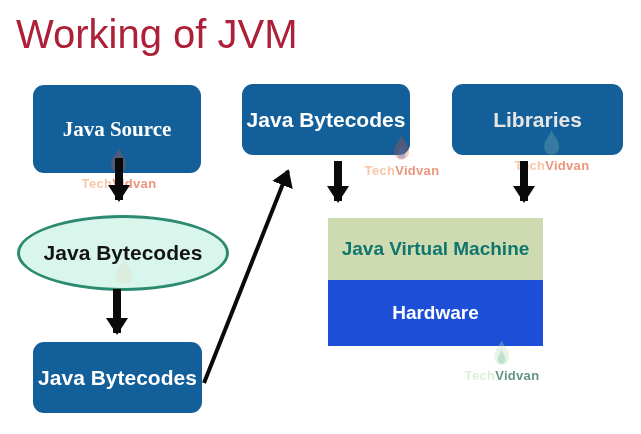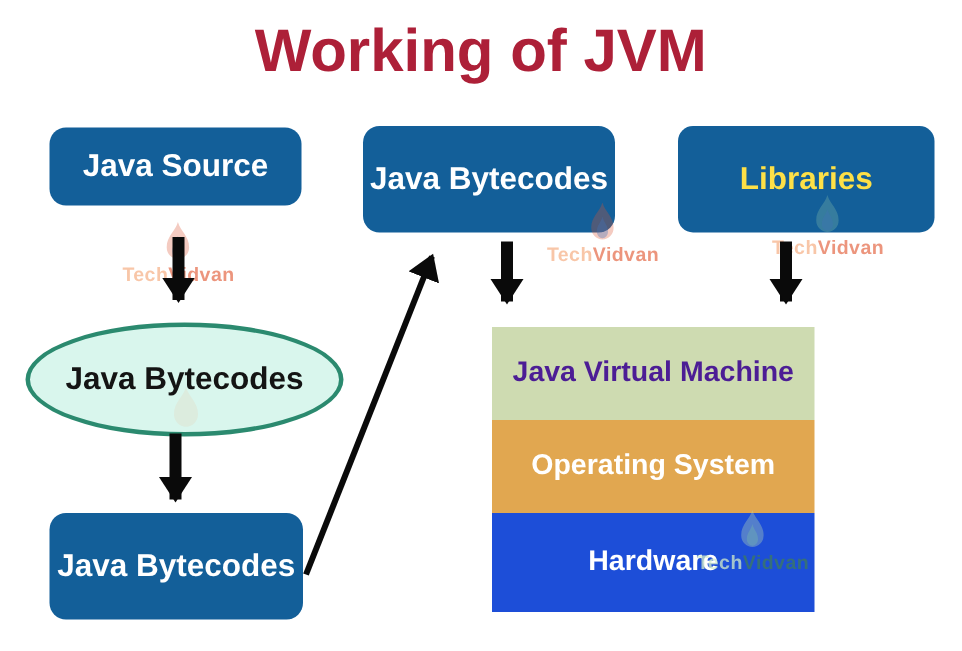--- a/index.html
+++ b/index.html
@@ -1,30 +1,30 @@
 <!DOCTYPE html>
 <html><head>
 <meta charset="utf-8">
 <style>
   html,body { margin:0; padding:0; background:#ffffff; }
   .canvas {
     position:relative; width:641px; height:434px; background:#ffffff;
     font-family:"Liberation Sans", sans-serif; overflow:hidden;
   }
   .title {
-    position:absolute; left:0; right:0; top:12px; text-align:center;
-    font-size:40px; font-weight:bold;
+    position:absolute; left:0; right:0; top:12px; 
+    font-size:40px; font-weight:normal;padding-left:16px;
   }
   .node {
     position:absolute; display:flex; align-items:center; justify-content:center;
     font-weight:bold; font-size:21px; border-radius:11px; text-align:center;
   }
   .node.blue { color:#ffffff; }
   .node.ellipse { border-radius:50%; border:3px solid #2b8a6f; }
-  #java-source       { left:33px;  top:85px;  width:168px; height:52px; }
+  #java-source       { left:33px;  top:85px;  width:168px; height:88px;font-family:Liberation Serif, serif; }
   #java-bytecodes-top{ left:242px; top:84px;  width:168px; height:71px; }
   #libraries         { left:452px; top:84px;  width:171px; height:71px; }
   #java-compiler     { left:17px;  top:215px; width:206px; height:70px; }
   #java-bytecodes-bottom { left:33px; top:342px; width:169px; height:71px; }
   .stack { position:absolute; left:328px; top:218px; width:215px; }
   .band {
     display:flex; align-items:center; justify-content:center;
     height:62px; font-weight:bold; font-size:19px; color:#ffffff;
   }
   .band.last { height:66px; }
@@ -43,29 +43,28 @@
 <body>
 
 <div class="canvas">
 
   <div class="title" style="color: rgb(173, 32, 56);">Working of JVM</div>
 
   <div class="node blue" id="java-source" style="background: rgb(19, 95, 153); color: rgb(255, 255, 255);">Java Source</div>
 
   <div class="node blue" id="java-bytecodes-top" style="background: rgb(19, 95, 153); color: rgb(255, 255, 255);">Java Bytecodes</div>
 
-  <div class="node blue" id="libraries" style="background: rgb(19, 95, 153); color: #fde047; border-radius: 10px;">Libraries</div>
+  <div class="node blue" id="libraries" style="background: rgb(19, 95, 153); color: #e5e5e5;">Libraries</div>
 
   <div class="node ellipse" id="java-compiler" style="background: rgb(217, 246, 237); color: rgb(20, 20, 20); border-color: rgb(43, 138, 111);">Java Bytecodes</div>
 
   <div class="node blue" id="java-bytecodes-bottom" style="background: rgb(19, 95, 153); color: rgb(255, 255, 255);">Java Bytecodes</div>
 
   <div class="stack">
-    <div class="band" style="background: rgb(206, 219, 177); color: #4c1d95;">Java Virtual Machine</div>
-    <div class="band" style="background: rgb(225, 167, 80); color: rgb(255, 255, 255);">Operating System</div>
+    <div class="band" style="background: rgb(206, 219, 177); color: #0f766e;">Java Virtual Machine</div>
     <div class="band last" style="background: #1d4ed8; color: rgb(255, 255, 255);">Hardware</div>
   </div>
 
   <div class="wm" style="left:119px; top:148px;">
     <svg class="flame" width="26" height="28" viewBox="0 0 24 30">
       <path d="M12 0 C10 7 4 10 4 18 a8 8.5 0 0 0 16 0 C20 10 14 7 12 0 Z" fill="rgba(219,82,50,0.30)"></path>
       <path d="M12 10 C11 14.5 8 16 8 21 a4 4.5 0 0 0 8 0 C16 16 13 14.5 12 10 Z" fill="rgba(66,114,186,0.35)"></path>
     </svg>
     <span class="wm-text"><span class="wm-tech">Tech</span><span class="wm-vidvan">Vidvan</span></span>
   </div>

